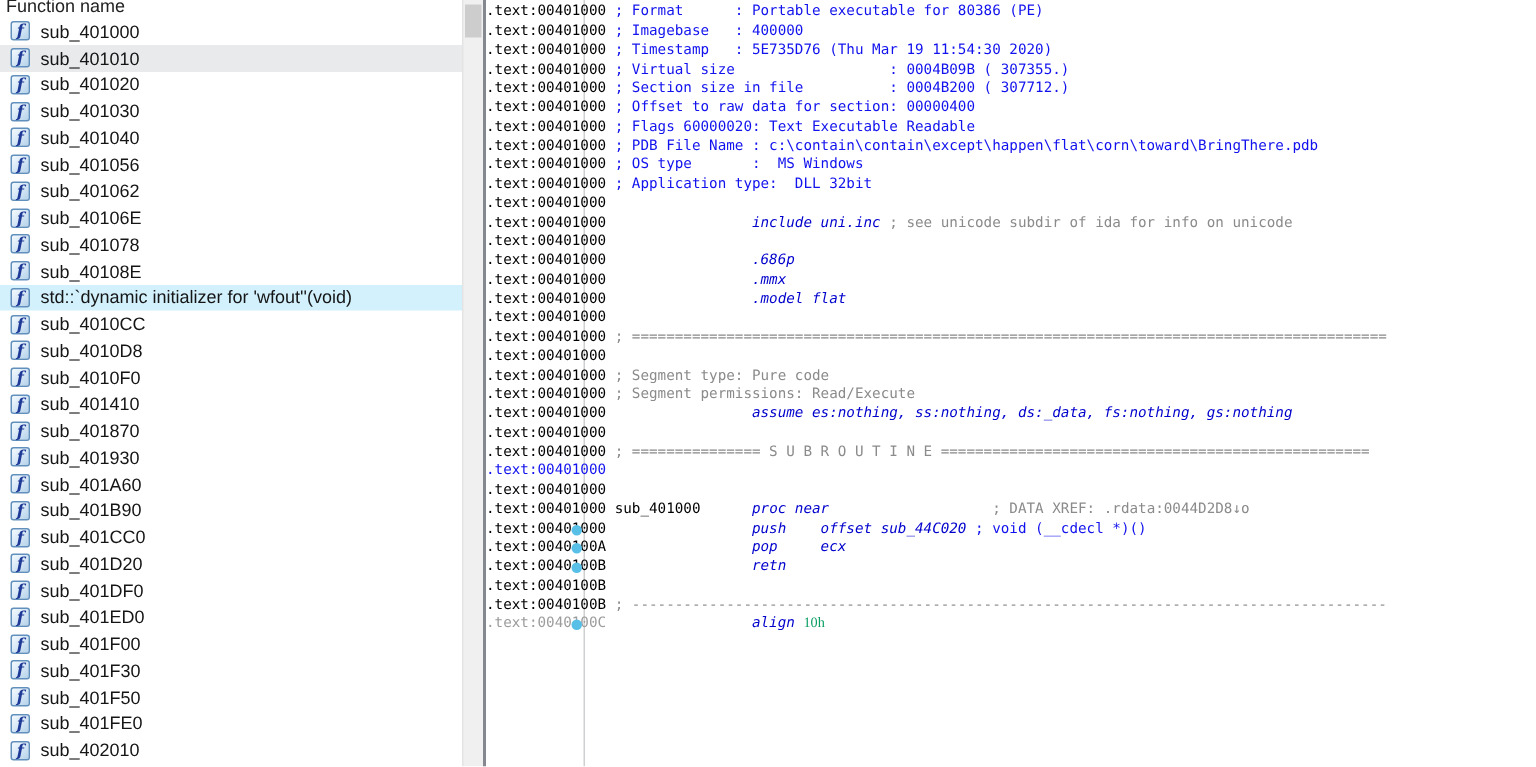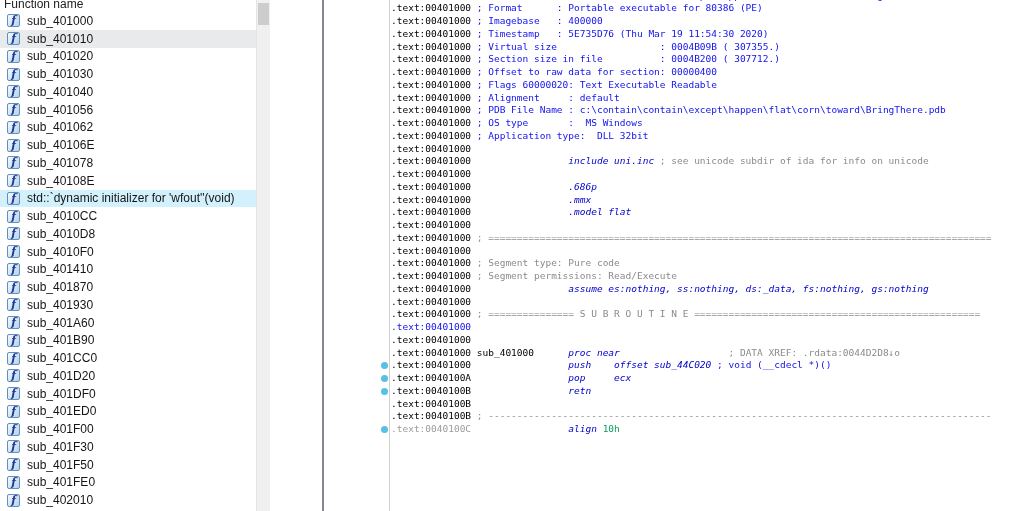--- a/index.html
+++ b/index.html
@@ -7,21 +7,21 @@
     --lavender:#8f8fca; --num_green:#0a9e62; --gray_addr:#9c9c9c;
     --dot_cyan:#58bfe7; --sel_bg:#e8eaec; --hl_bg:#d2f1fd;
     --track:#f0f0f1; --thumb:#cdcdcd; --divider:#85898f;
   }
   *{margin:0;padding:0;box-sizing:border-box;}
   html,body{width:1024px;height:511px;overflow:hidden;background:#fff;
     font-family:"Liberation Sans",sans-serif;}
   .app{position:relative;width:1024px;height:511px;background:#fff;}
 
   
-  .functions-panel{position:absolute;left:0;top:0;width:270px;height:511px;background:#fff;overflow:hidden;}
+  .functions-panel{position:absolute;left:0;top:0;width:322px;height:511px;background:#fff;overflow:hidden;}
   .panel-header{position:absolute;top:-3px;left:4px;font-size:12px;color:#222;white-space:nowrap;}
   .function-list{position:absolute;left:0;top:12px;right:14px;bottom:0;overflow:hidden;}
   .frow{height:17.75px;display:flex;align-items:center;padding-left:7px;white-space:nowrap;}
   .frow.sel{background:var(--sel_bg);}
   .frow.hl{background:var(--hl_bg);}
   .ficon{flex:0 0 13px;width:13px;height:13px;margin-right:7px;border:1px solid #6290bd;border-radius:2px;
     background:linear-gradient(135deg,#f4fafe 0%,#d9e9f7 45%,#b5d2e9 100%);
     font-family:"DejaVu Serif",serif;font-style:italic;font-weight:bold;font-size:11px;line-height:11px;
     color:#1e3a96;text-align:center;}
   .flabel{font-size:12px;color:#151515;}
@@ -32,25 +32,25 @@
 
   
   .divider{position:absolute;left:322px;top:0;width:2px;height:511px;background:var(--divider);}
 
   
   .disasm-panel{position:absolute;left:324px;top:0;right:0;bottom:0;background:#fff;overflow:hidden;}
   .gutter-line{position:absolute;left:65px;top:0;bottom:0;width:1px;background:#cfd0d2;}
   .listing{position:absolute;left:0;top:-10.5px;right:0;
     font-family:"DejaVu Sans Mono",monospace;font-size:9.5px;line-height:12.75px;}
   .dline{position:relative;height:12.75px;}
-  .ltext{display:block;padding-left:67px;white-space:pre;}
+  .ltext{display:block;white-space:pre;}
   .dot{position:absolute;left:57px;top:3px;width:7px;height:7px;border-radius:50%;background:var(--dot_cyan);}
   .a{color:#000;} .ag{color:var(--gray_addr);} .c{color:var(--comment_blue);}
   .g{color:var(--auto_gray);margin-top:10px;} .i{color:var(--code_blue);font-style:italic;} .n{color:#000;}
-  .x{color:var(--lavender);} .num{color:var(--num_green);}
+  .x{color:var(--lavender);} .num{color:var(--num_green);font-family:Liberation Serif, serif;}
 </style>
 </head>
 <body>
 
 <div class="app">
 
   <div class="functions-panel">
     <div class="panel-header">
       <span>Function name</span>
     </div>
@@ -196,23 +196,20 @@
         <div class="dline">
           <span class="ltext"><span class="a">.text:00401000</span><span class="c"> ; Section size in file          : 0004B200 ( 307712.)</span></span>
         </div>
         <div class="dline">
           <span class="ltext"><span class="a">.text:00401000</span><span class="c"> ; Offset to raw data for section: 00000400</span></span>
         </div>
         <div class="dline">
           <span class="ltext"><span class="a">.text:00401000</span><span class="c"> ; Flags 60000020: Text Executable Readable</span></span>
         </div>
         <div class="dline">
-          <span class="ltext"><span class="a">.text:00401000</span><span class="c"> ; Alignment     : default</span></span>
-        </div>
-        <div class="dline">
           <span class="ltext"><span class="a">.text:00401000</span><span class="c"> ; PDB File Name : c:\contain\contain\except\happen\flat\corn\toward\BringThere.pdb</span></span>
         </div>
         <div class="dline">
           <span class="ltext"><span class="a">.text:00401000</span><span class="c"> ; OS type       :  MS Windows</span></span>
         </div>
         <div class="dline">
           <span class="ltext"><span class="a">.text:00401000</span><span class="c"> ; Application type:  DLL 32bit</span></span>
         </div>
         <div class="dline">
           <span class="ltext"><span class="a">.text:00401000</span></span>

